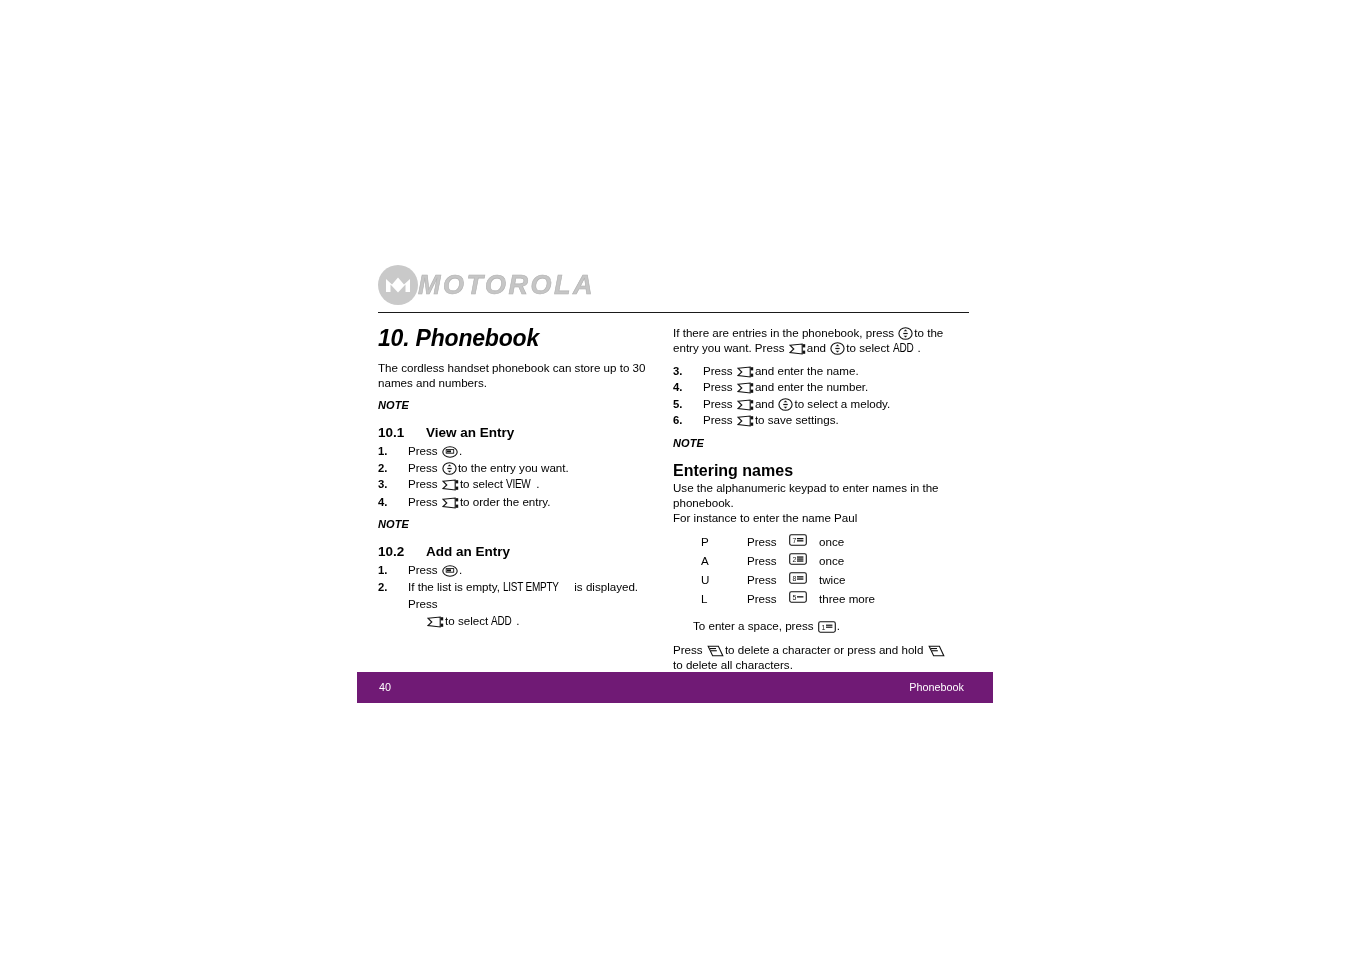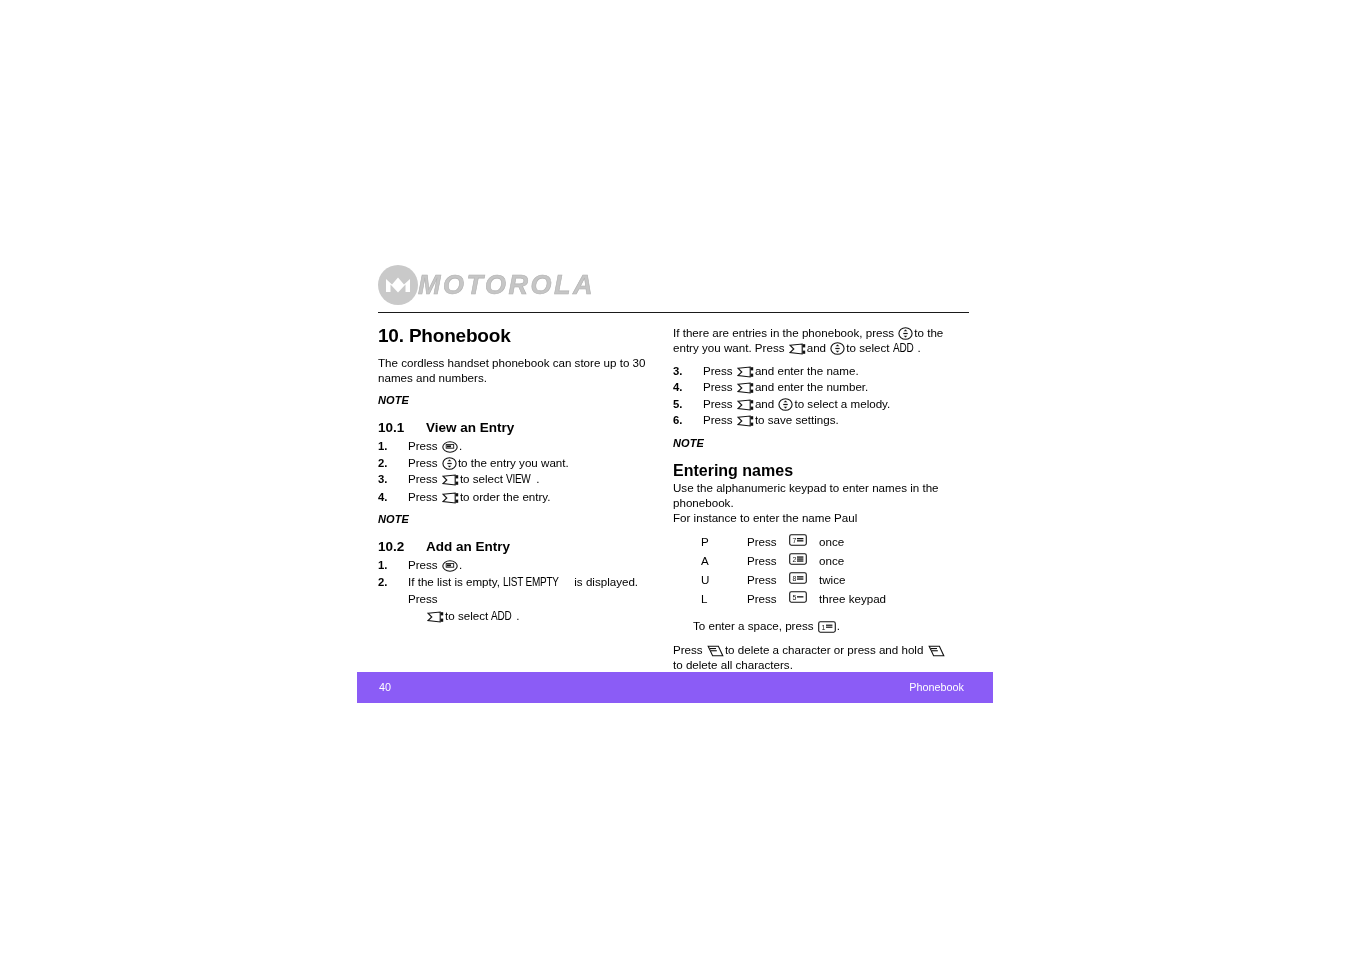--- a/index.html
+++ b/index.html
@@ -64,21 +64,22 @@
     width: 636px;
   }
   .col {
     position: absolute;
     top: 0;
   }
   .col-left  { left: 21px;  width: 274px; }
   .col-right { left: 316px; width: 279px; }
 
   h1.chapter {
-    font-size: 19px;
+    font-size: 23px;
+    font-style: italic;
     font-weight: bold;
     margin: 0 0 8px 0;
     letter-spacing: -0.2px;
   }
   h2.section {
     font-size: 13.5px;
     font-weight: bold;
     margin: 13px 0 3px 0;
   }
   h2.section .num { display: inline-block; width: 48px; }
@@ -160,21 +161,21 @@
   p.after-table { margin-top: 9px; margin-left: 20px; }
   p.final { margin-top: 9px; }
 
   
   .footer {
     position: absolute;
     left: 357px;
     top: 672px;
     width: 636px;
     height: 31px;
-    background: #8b5cf6;
+    background: #701a75;
     color: #ffffff;
     font-size: 10.8px;
   }
   .footer .pagenum {
     position: absolute;
     left: 22px;
     top: 9px;
   }
   .footer .chaptitle {
     position: absolute;
@@ -430,21 +431,21 @@
           <tr>
             <td class="letter">L</td>
             <td class="press">Press</td>
             <td class="ico-td">
               <svg width="18" height="12" viewBox="0 0 18 12">
                   <rect x="0.7" y="0.8" width="16.6" height="10.4" rx="1.6" fill="#fff" stroke="#111" stroke-width="1.1"></rect>
                   <text x="3.4" y="8.6" font-family="Liberation Sans, sans-serif" font-size="7" fill="#111">5</text>
                   <rect x="8" y="5.2" width="6.4" height="1.3" fill="#111"></rect>
                 </svg>
             </td>
-            <td>three keypad</td>
+            <td>three more</td>
           </tr>
         </tbody>
       </table>
 
       <p class="after-table"><span>To enter a space, press</span>
         <span class="ico">
           <svg width="18" height="12" viewBox="0 0 18 12">
               <rect x="0.7" y="0.8" width="16.6" height="10.4" rx="1.6" fill="#fff" stroke="#111" stroke-width="1.1"></rect>
               <text x="3.4" y="8.6" font-family="Liberation Sans, sans-serif" font-size="7" fill="#111">1</text>
               <rect x="8" y="3.6" width="6.4" height="1.2" fill="#111"></rect>

